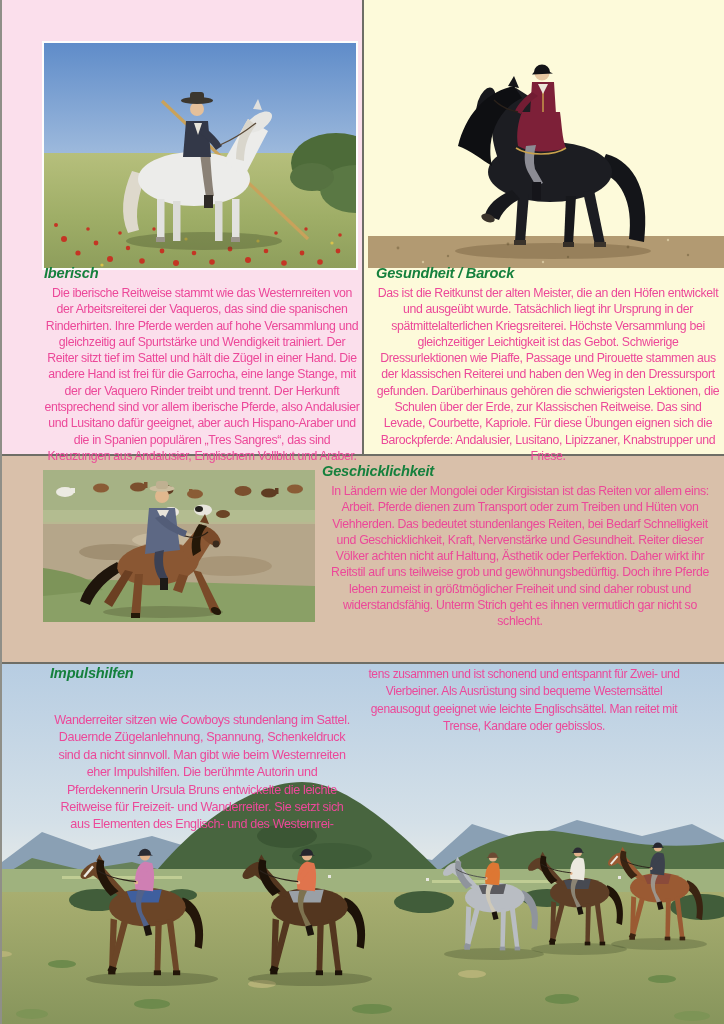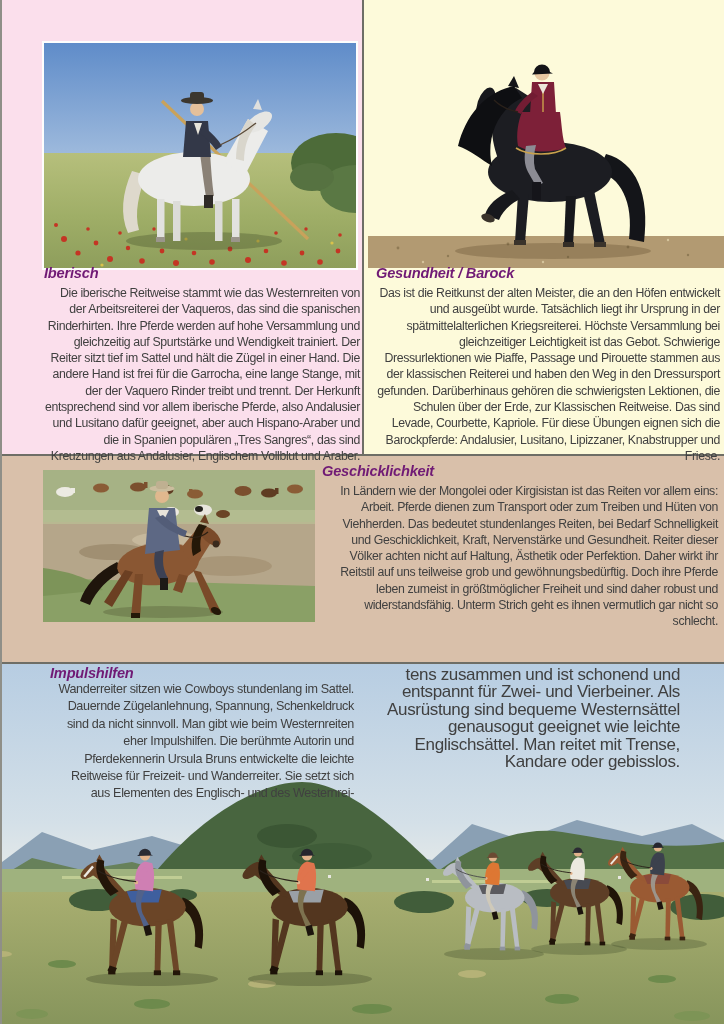--- a/index.html
+++ b/index.html
@@ -18,35 +18,35 @@
   .hdivider2{position:absolute;left:0;top:662px;width:724px;height:2px;background:#6e6e66;}
   
   .photo{position:absolute;display:block;}
   .photo-iberisch{left:42px;top:41px;width:312px;height:225px;border:2px solid #fdfdfd;}
   .photo-klassisch{left:368px;top:52px;width:356px;height:216px;}
   .photo-arbeit{left:43px;top:470px;width:272px;height:152px;}
   .photo-wander{left:2px;top:664px;width:722px;height:360px;}
   
   h2.sec{
     position:absolute;margin:0;font-size:14.6px;font-weight:bold;font-style:italic;
-    color:#701a75;letter-spacing:-0.2px;
+    color:#15803d;letter-spacing:-0.2px;
   }
   .body-text{
     position:absolute;margin:0;font-size:12.3px;line-height:16.3px;
-    letter-spacing:-0.35px;color:#404040;text-align:right;
+    letter-spacing:-0.35px;color:#ec4899;text-align:center;
   }
   .t-iberisch-h{left:44px;top:265px;}
   .t-iberisch-b{left:44px;top:285px;width:316px;}
   .t-klassisch-h{left:376px;top:265px;}
   .t-klassisch-b{left:376px;top:285px;width:344px;}
   .t-arbeit-h{left:322px;top:463px;}
   .t-arbeit-b{left:322px;top:483px;width:396px;}
   .t-wander-h{left:50px;top:665px;}
-  .t-wander-l{left:50px;top:681px;width:304px;font-size:12.6px;line-height:17.4px;}
-  .t-wander-r{left:368px;top:666px;width:312px;font-size:17px;line-height:17.4px;}
+  .t-wander-l{left:50px;top:712px;width:304px;font-size:12.6px;line-height:17.4px;}
+  .t-wander-r{left:368px;top:666px;width:312px;font-size:12px;line-height:17.4px;}
   .t-wander-r p{margin:0;}
 </style>
 </head>
 <body>
 
 <div class="page">
 
   <div class="panel panel-pink"></div>
 
   <div class="panel panel-cream"></div>

